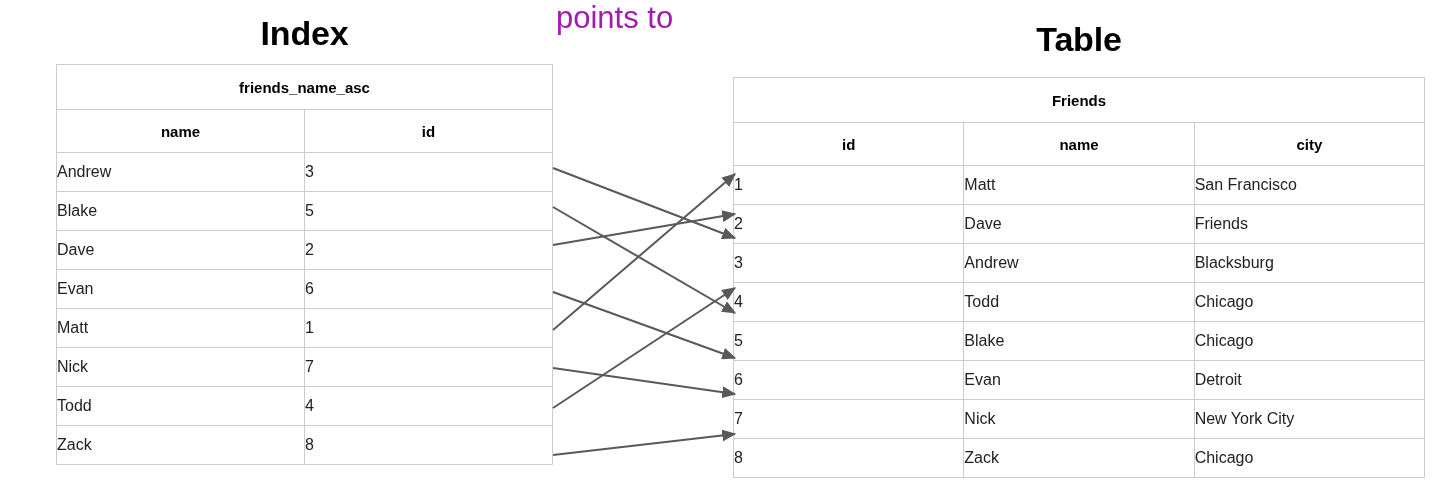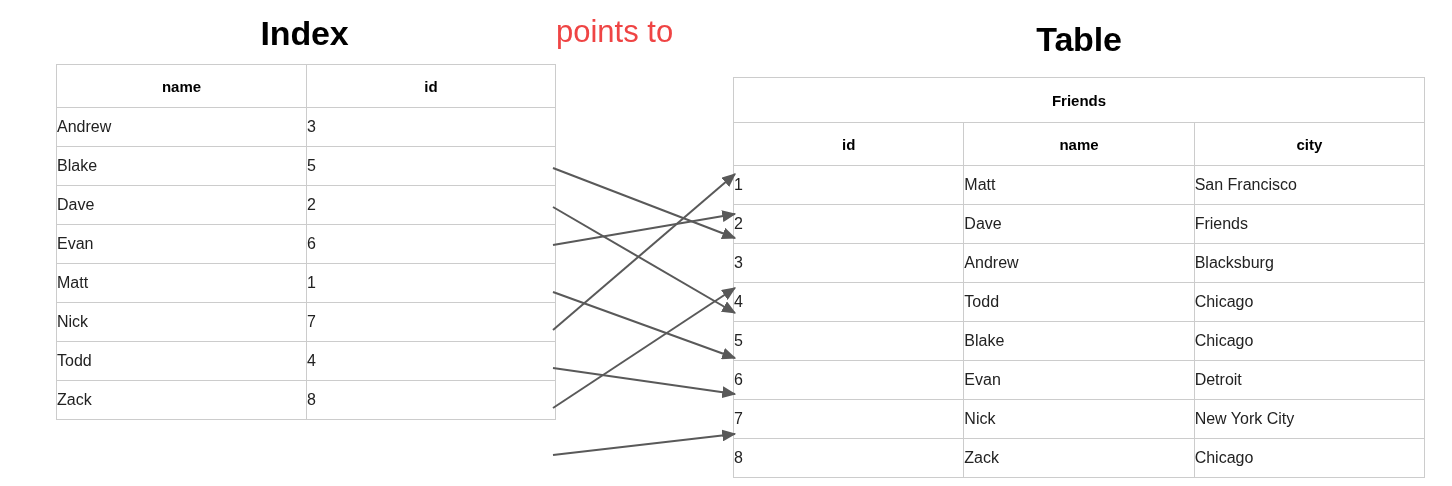--- a/index.html
+++ b/index.html
@@ -31,23 +31,23 @@
     letter-spacing: -0.2px;
     color: #000;
     white-space: nowrap;
   }
   #index-heading { left: 56px; top: 14px; width: 497px; text-align: center; }
   #table-heading { left: 733px; top: 20px; width: 692px; text-align: center; }
 
   .connector-label {
     position: absolute;
     left: 556px;
-    top: 14px;
+    top: 0;
     font-size: 31px;
-    color: #ef4444;
+    color: #a21caf;
     white-space: nowrap;
   }
 
   
   .db-table {
     position: absolute;
     border-collapse: collapse;
     table-layout: fixed;
     background: #fff;
   }
@@ -115,20 +115,23 @@
 <div class="canvas">
 
   <div class="heading" id="index-heading">Index</div>
 
   <div class="connector-label">points to</div>
 
   <div class="heading" id="table-heading">Table</div>
 
   <table class="db-table" id="index-table">
     <tbody>
+      <tr>
+        <td class="title-cell" colspan="2">friends_name_asc</td>
+      </tr>
       <tr>
         <td class="col-head c-name">name</td>
         <td class="col-head c-id">id</td>
       </tr>
       <tr>
         <td class="data-cell c-name">Andrew</td>
         <td class="data-cell c-id">3</td>
       </tr>
       <tr>
         <td class="data-cell c-name">Blake</td>

